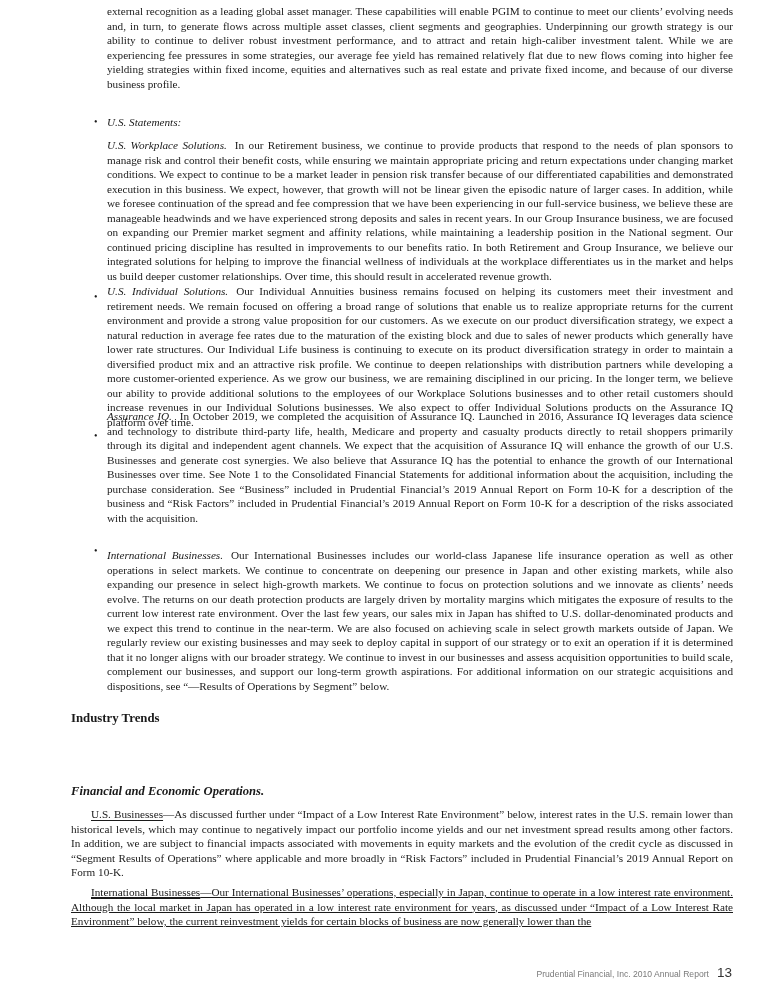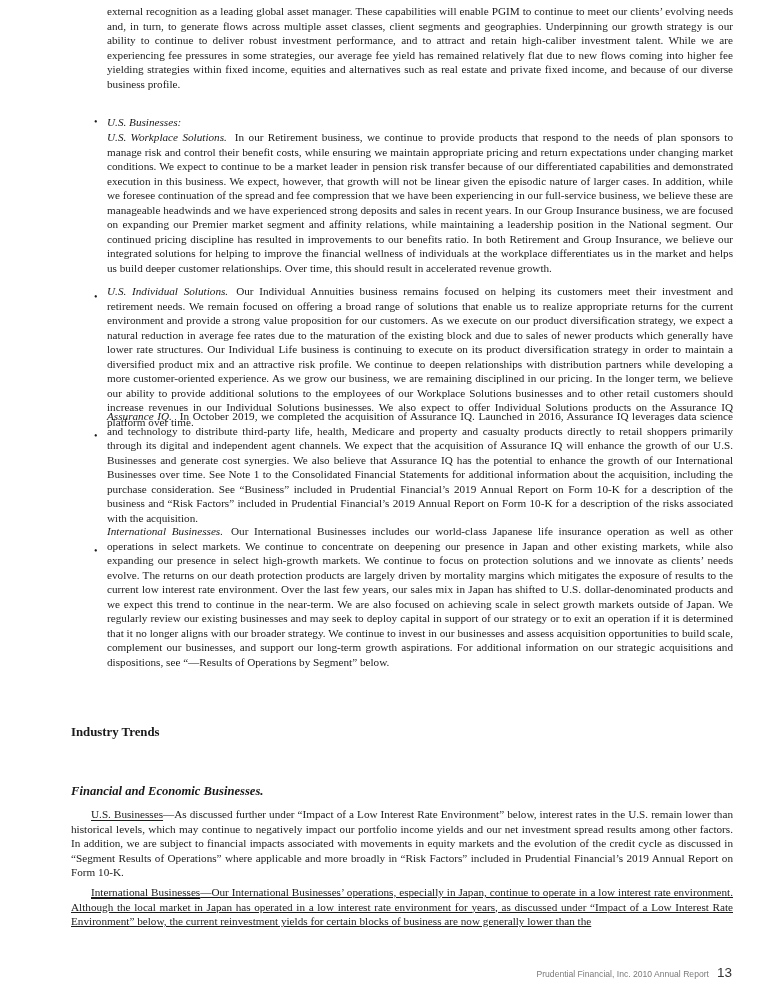--- a/index.html
+++ b/index.html
@@ -40,44 +40,44 @@
   .footer .pagenum { color: #333; font-size: 13.5px; text-align: center; }
 </style>
 </head>
 <body>
 
 <div class="page">
 
   <p class="p indent-block" style="top:4px;">external recognition as a leading global asset manager. These capabilities will enable PGIM to continue to meet our clients’ evolving needs and, in turn, to generate flows across multiple asset classes, client segments and geographies. Underpinning our growth strategy is our ability to continue to deliver robust investment performance, and to attract and retain high-caliber investment talent. While we are experiencing fee pressures in some strategies, our average fee yield has remained relatively flat due to new flows coming into higher fee yielding strategies within fixed income, equities and alternatives such as real estate and private fixed income, and because of our diverse business profile.</p>
 
   <span class="bullet" style="top:115px;">•</span>
-  <p class="p indent-block lead" style="top:115px;">U.S. Businesses:</p>
+  <p class="p indent-block lead" style="top:115px;">U.S. Statements:</p>
 
-  <p class="p indent-block" style="top:130px;">
+  <p class="p indent-block" style="top:138px;">
     <span class="lead">U.S. Workplace Solutions.</span><span class="lead-gap"></span><span>In our Retirement business, we continue to provide products that respond to the needs of plan sponsors to manage risk and control their benefit costs, while ensuring we maintain appropriate pricing and return expectations under changing market conditions. We expect to continue to be a market leader in pension risk transfer because of our differentiated capabilities and demonstrated execution in this business. We expect, however, that growth will not be linear given the episodic nature of larger cases. In addition, while we foresee continuation of the spread and fee compression that we have been experiencing in our full-service business, we believe these are manageable headwinds and we have experienced strong deposits and sales in recent years. In our Group Insurance business, we are focused on expanding our Premier market segment and affinity relations, while maintaining a leadership position in the National segment. Our continued pricing discipline has resulted in improvements to our benefits ratio. In both Retirement and Group Insurance, we believe our integrated solutions for helping to improve the financial wellness of individuals at the workplace differentiates us in the market and helps us build deeper customer relationships. Over time, this should result in accelerated revenue growth.</span>
   </p>
 
   <span class="bullet" style="top:290px;">•</span>
   <p class="p indent-block" style="top:284px;">
     <span class="lead">U.S. Individual Solutions.</span><span class="lead-gap"></span><span>Our Individual Annuities business remains focused on helping its customers meet their investment and retirement needs. We remain focused on offering a broad range of solutions that enable us to realize appropriate returns for the current environment and provide a strong value proposition for our customers. As we execute on our product diversification strategy, we expect a natural reduction in average fee rates due to the maturation of the existing block and due to sales of newer products which generally have lower rate structures. Our Individual Life business is continuing to execute on its product diversification strategy in order to maintain a diversified product mix and an attractive risk profile. We continue to deepen relationships with distribution partners while developing a more customer-oriented experience. As we grow our business, we are remaining disciplined in our pricing. In the longer term, we believe our ability to provide additional solutions to the employees of our Workplace Solutions businesses and to other retail customers should increase revenues in our Individual Solutions businesses. We also expect to offer Individual Solutions products on the Assurance IQ platform over time.</span>
   </p>
 
   <span class="bullet" style="top:429px;">•</span>
   <p class="p indent-block" style="top:409px;">
     <span class="lead">Assurance IQ.</span><span class="lead-gap"></span><span>In October 2019, we completed the acquisition of Assurance IQ. Launched in 2016, Assurance IQ leverages data science and technology to distribute third-party life, health, Medicare and property and casualty products directly to retail shoppers primarily through its digital and independent agent channels. We expect that the acquisition of Assurance IQ will enhance the growth of our U.S. Businesses and generate cost synergies. We also believe that Assurance IQ has the potential to enhance the growth of our International Businesses over time. See Note 1 to the Consolidated Financial Statements for additional information about the acquisition, including the purchase consideration. See “Business” included in Prudential Financial’s 2019 Annual Report on Form 10-K for a description of the business and “Risk Factors” included in Prudential Financial’s 2019 Annual Report on Form 10-K for a description of the risks associated with the acquisition.</span>
   </p>
 
   <span class="bullet" style="top:544px;">•</span>
-  <p class="p indent-block" style="top:524px;">
+  <p class="p indent-block" style="top:548px;">
     <span class="lead">International Businesses.</span><span class="lead-gap"></span><span>Our International Businesses includes our world-class Japanese life insurance operation as well as other operations in select markets. We continue to concentrate on deepening our presence in Japan and other existing markets, while also expanding our presence in select high-growth markets. We continue to focus on protection solutions and we innovate as clients’ needs evolve. The returns on our death protection products are largely driven by mortality margins which mitigates the exposure of results to the current low interest rate environment. Over the last few years, our sales mix in Japan has shifted to U.S. dollar-denominated products and we expect this trend to continue in the near-term. We are also focused on achieving scale in select growth markets outside of Japan. We regularly review our existing businesses and may seek to deploy capital in support of our strategy or to exit an operation if it is determined that it no longer aligns with our broader strategy. We continue to invest in our businesses and assess acquisition opportunities to build scale, complement our businesses, and support our long-term growth aspirations. For additional information on our strategic acquisitions and dispositions, see “—Results of Operations by Segment” below.</span>
   </p>
 
-  <h2 class="heading" style="top:710px;margin-top:14px;">Industry Trends</h2>
+  <h2 class="heading" style="top:710px;">Industry Trends</h2>
 
-  <h3 class="subheading" style="top:783px;">Financial and Economic Businesses.</h3>
+  <h3 class="subheading" style="top:783px;">Financial and Economic Operations.</h3>
 
   <p class="p full-block first-indent" style="top:807px;">
     <span class="ul">U.S. Businesses</span><span>—As discussed further under “Impact of a Low Interest Rate Environment” below, interest rates in the U.S. remain lower than historical levels, which may continue to negatively impact our portfolio income yields and our net investment spread results among other factors. In addition, we are subject to financial impacts associated with movements in equity markets and the evolution of the credit cycle as discussed in “Segment Results of Operations” where applicable and more broadly in “Risk Factors” included in Prudential Financial’s 2019 Annual Report on Form 10-K.</span>
   </p>
 
   <p class="p full-block first-indent" style="top:885px;text-decoration:underline;">
     <span class="ul">International Businesses</span><span>—Our International Businesses’ operations, especially in Japan, continue to operate in a low interest rate environment. Although the local market in Japan has operated in a low interest rate environment for years, as discussed under “Impact of a Low Interest Rate Environment” below, the current reinvestment yields for certain blocks of business are now generally lower than the</span>
   </p>
 
   <div class="footer">

